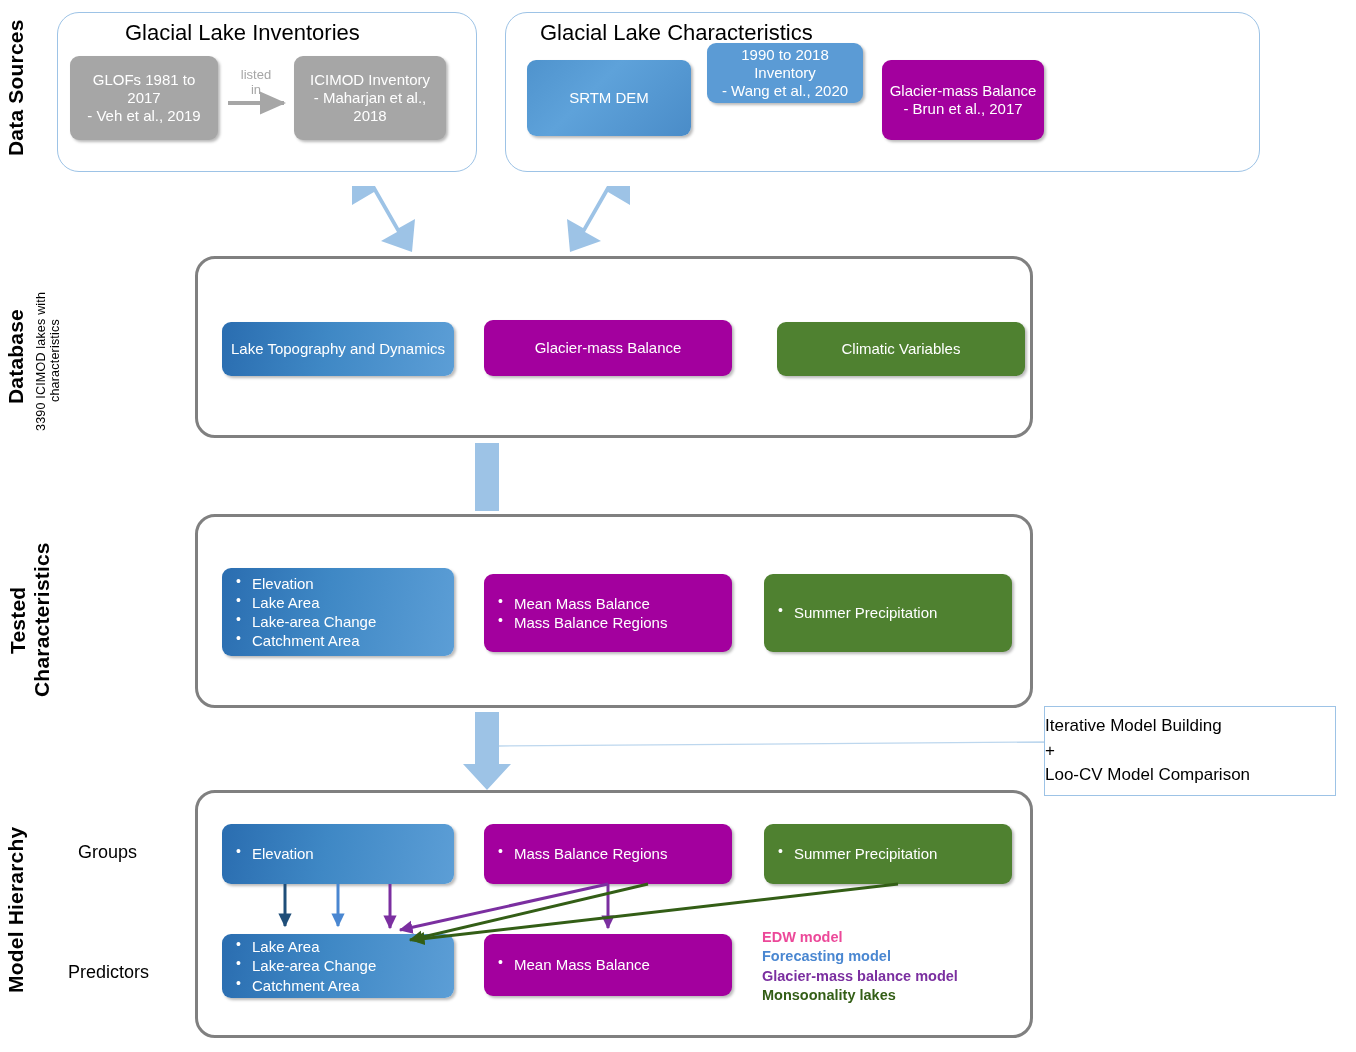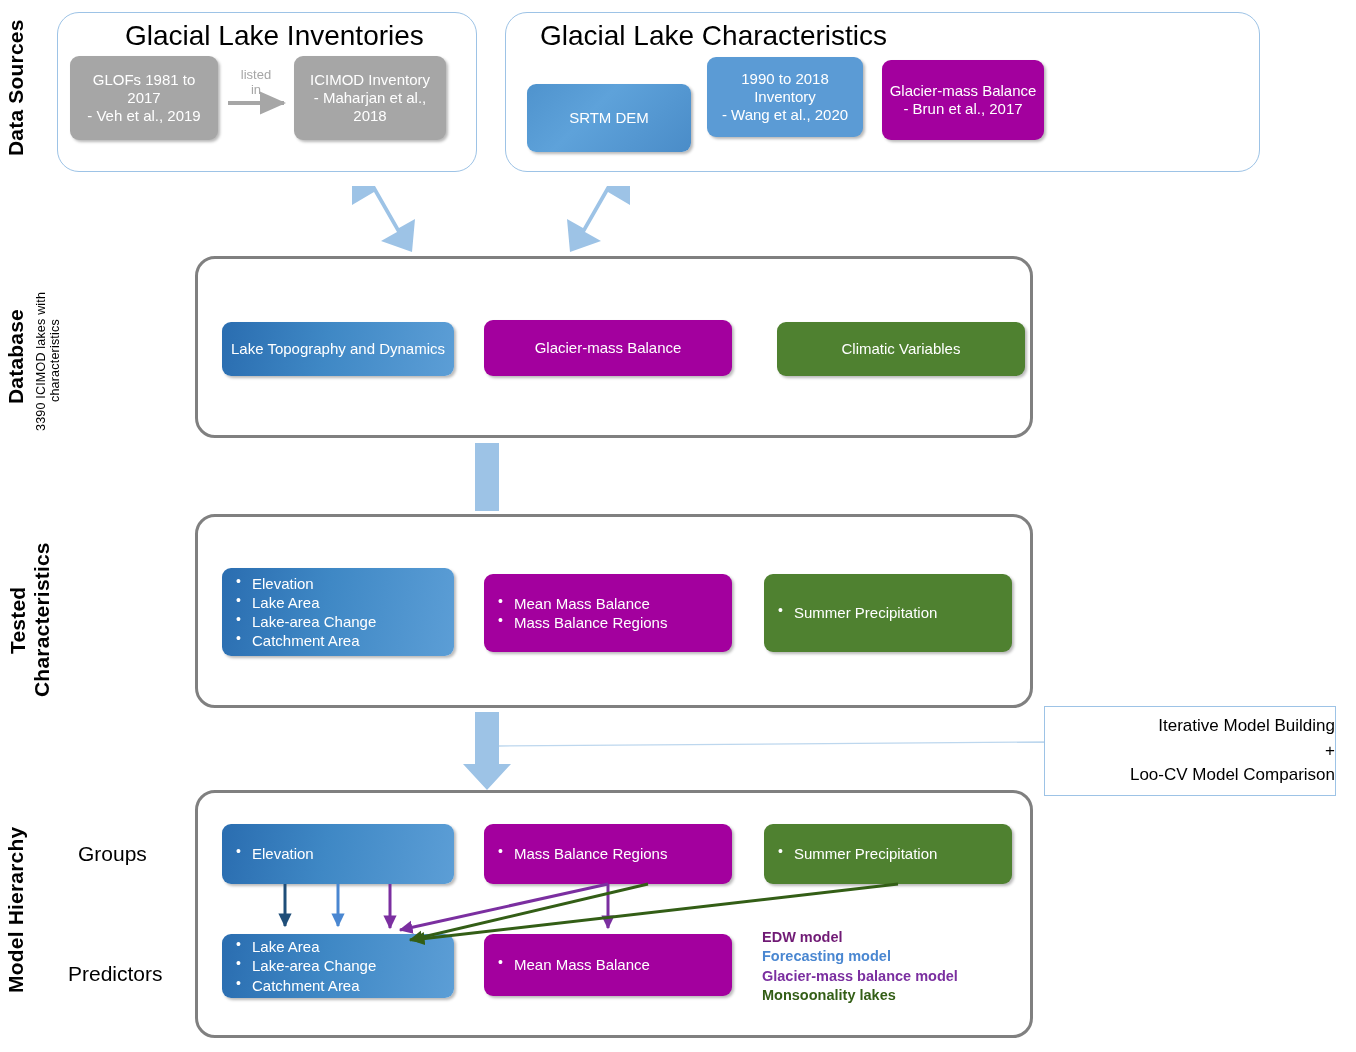--- a/index.html
+++ b/index.html
@@ -11,21 +11,21 @@
   
   .rowlabel{position:absolute;writing-mode:vertical-rl;transform:rotate(180deg);
             font-weight:bold;color:#000;letter-spacing:.2px;text-align:center;}
   .rowlabel.sub{font-weight:normal;}
 
   
   .panel{position:absolute;border-radius:18px;box-sizing:border-box;background:#fff;}
   .panel.blueline{border:1.3px solid #9dc3e6;border-radius:22px;}
   .panel.grayline{border:3px solid #808080;border-radius:20px;}
 
-  .panel-title{position:absolute;font-size:28px;color:#000;white-space:nowrap;}
+  .panel-title{position:absolute;font-size:22px;color:#000;white-space:nowrap;}
 
   
   .box{position:absolute;box-sizing:border-box;border-radius:9px;color:#fff;
        display:flex;flex-direction:column;justify-content:center;
        box-shadow:2px 2px 3px rgba(0,0,0,.28);}
   .box .t{font-size:15px;line-height:1.22;text-align:center;padding:0 6px;}
 
   .box.gray{background:#a6a6a6;}
   .box.blue{background:linear-gradient(100deg,#2a6db0 0%,#3f88c5 45%,#5c9ed6 100%);}
   .box.blue-flat{background:linear-gradient(135deg,#4f93cd 0%,#5ea2da 40%,#4a8cc8 100%);}
@@ -38,26 +38,26 @@
   ul.blist li{font-size:15px;line-height:1.28;position:relative;padding-left:16px;
               white-space:nowrap;}
   ul.blist li:before{content:"\2022";position:absolute;left:0;top:-1px;font-size:14px;}
 
   
   .minilabel{position:absolute;font-size:13px;color:#a6a6a6;text-align:center;
              line-height:1.15;}
 
   
   .infobox{position:absolute;box-sizing:border-box;border:1px solid #9dc3e6;
-           background:#fff;display:flex;flex-direction:column;align-items:flex-end;
+           background:#fff;display:flex;flex-direction:column;align-items:flex-start;
            justify-content:center;}
   .infobox div{font-size:17px;line-height:1.45;color:#000;white-space:nowrap;}
 
   
-  .stagelabel{position:absolute;font-size:21px;color:#000;white-space:nowrap;}
+  .stagelabel{position:absolute;font-size:18px;color:#000;white-space:nowrap;}
 
   
   .legend{position:absolute;}
   .legend div{font-size:14.5px;font-weight:bold;line-height:1.33;white-space:nowrap;}
 
   svg.overlay{position:absolute;left:0;top:0;width:1356px;height:1052px;
               pointer-events:none;}
 </style>
 </head>
 <body>
@@ -85,25 +85,25 @@
 in</div>
 
   <div class="box gray" style="left:294px;top:56px;width:152px;height:84px;">
     <div class="t" style="white-space:pre-line;">ICIMOD Inventory
 - Maharjan et al., 2018</div>
   </div>
 
   <div class="panel blueline" style="left:505px;top:12px;width:755px;height:160px;"></div>
   <div class="panel-title" style="left:540px;top:20px;">Glacial Lake Characteristics</div>
 
-  <div class="box blue-flat" style="left:527px;top:60px;width:164px;height:68px;margin-top:24px;">
+  <div class="box blue-flat" style="left:527px;top:60px;width:164px;height:76px;">
     <div class="t" style="white-space:pre-line;">SRTM DEM</div>
   </div>
 
-  <div class="box blue-light" style="left:707px;top:57px;width:156px;height:80px;">
+  <div class="box blue-light" style="left:707px;top:43px;width:156px;height:60px;">
     <div class="t" style="white-space:pre-line;">1990 to 2018 Inventory
 - Wang et al., 2020</div>
   </div>
 
   <div class="box purple" style="left:882px;top:60px;width:162px;height:80px;">
     <div class="t" style="white-space:pre-line;">Glacier-mass Balance
 - Brun et al., 2017</div>
   </div>
 
 
@@ -182,21 +182,21 @@
     </ul>
   </div>
 
   <div class="box purple" style="left:484px;top:934px;width:248px;height:62px;">
     <ul class="blist">
       <li>Mean Mass Balance</li>
     </ul>
   </div>
 
   <div class="legend" style="left:762px;top:928px;">
-    <div style="color:#701a75;">EDW model</div>
+    <div style="color:#ec4899;">EDW model</div>
     <div style="color:#4a87d1;">Forecasting model</div>
     <div style="color:#7b2fa0;">Glacier-mass balance model</div>
     <div style="color:#335e16;">Monsoonality lakes</div>
   </div>
 
   <svg class="overlay" viewBox="0 0 1356 1052">
     <defs>
       <marker id="ah-gray" markerWidth="7" markerHeight="7" refX="6" refY="3.5" orient="auto" markerUnits="strokeWidth">
         <path d="M0,0.6 L6.5,3.5 L0,6.4 z" fill="#a6a6a6"></path>
       </marker>

